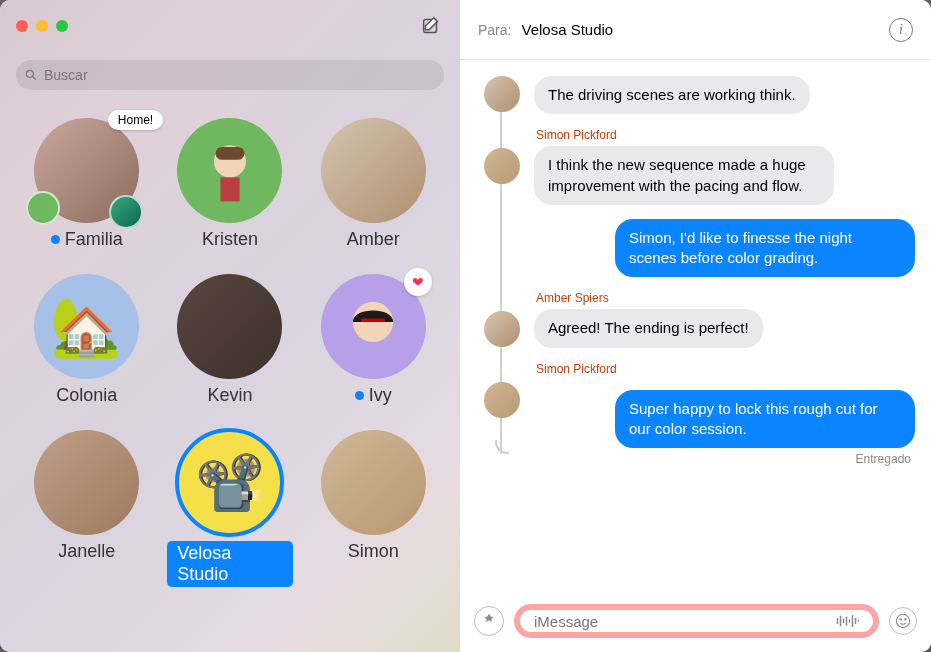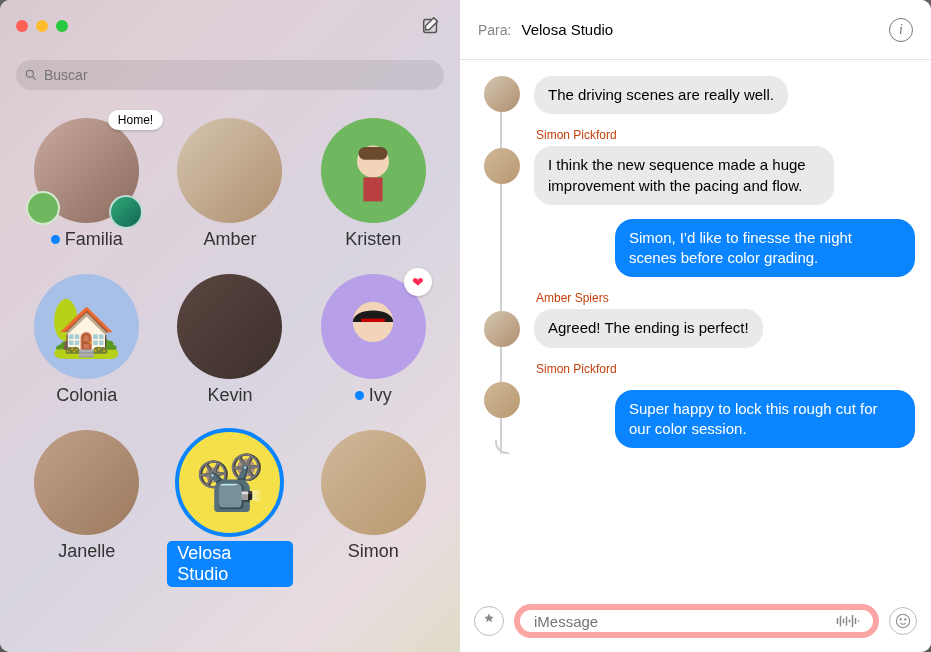--- a/index.html
+++ b/index.html
@@ -268,36 +268,36 @@
           <div class="mini-avatar av-green" style="bottom:-2px;left:-8px;"></div>
           <div class="mini-avatar" style="bottom:-6px;right:-4px;background:linear-gradient(135deg,#3a7,#165);"></div>
         </div>
         <div class="label-row">
           <span class="unread"></span>
           <span>Familia</span>
         </div>
       </div>
 
       <div class="cell">
-        <div class="avatar av-photo2"></div>
-        <div class="label-row">
-          <span>Amber</span>
-        </div>
-      </div>
-
-      <div class="cell">
         <div class="avatar av-green">
           <svg viewBox="0 0 100 100" width="80" height="80">
               <circle cx="50" cy="38" r="20" fill="#f2d4b8"></circle>
               <rect x="32" y="20" width="36" height="16" rx="8" fill="#6b4a2e"></rect>
               <rect x="38" y="58" width="24" height="30" fill="#b84040"></rect>
             </svg>
         </div>
         <div class="label-row">
           <span>Kristen</span>
+        </div>
+      </div>
+
+      <div class="cell">
+        <div class="avatar av-photo2"></div>
+        <div class="label-row">
+          <span>Amber</span>
         </div>
       </div>
 
       <div class="cell">
         <div class="avatar av-blue">
           <span style="font-size:58px;">🏡</span>
         </div>
         <div class="label-row">
           <span>Colonia</span>
         </div>
@@ -358,21 +358,21 @@
       <div class="info-btn">
         <span>i</span>
       </div>
     </div>
 
     <div class="thread">
       <div class="timeline"></div>
 
       <div class="msg-group">
         <div class="mini-thread-av av-photo2" style="top:0;"></div>
-        <div class="bubble in">The driving scenes are really well.</div>
+        <div class="bubble in">The driving scenes are working think.</div>
       </div>
 
       <div class="msg-group">
         <div class="mini-thread-av av-sand"></div>
         <div class="sender">Simon Pickford</div>
         <div class="bubble in">I think the new sequence made a huge improvement with the pacing and flow.</div>
       </div>
 
       <div class="row-out">
         <div class="bubble out">Simon, I'd like to finesse the night scenes before color grading.</div>
@@ -386,20 +386,21 @@
 
       <div class="msg-group">
         <div class="mini-thread-av av-sand"></div>
         <div class="sender">Simon Pickford</div>
       </div>
 
       <div>
         <div class="row-out" style="margin-bottom:2px;">
           <div class="bubble out">Super happy to lock this rough cut for our color session.</div>
         </div>
+        <div class="delivered">Entregado</div>
       </div>
     </div>
 
     <div class="composer">
       <div class="apps-btn">
         <svg width="18" height="18" viewBox="0 0 24 24" fill="currentColor">
           <path d="M12 2l2 4 4 .5-3 3 .8 4L12 11l-3.8 2.5.8-4-3-3L10 6z"></path>
         </svg>
       </div>
       <div class="input-pill">

